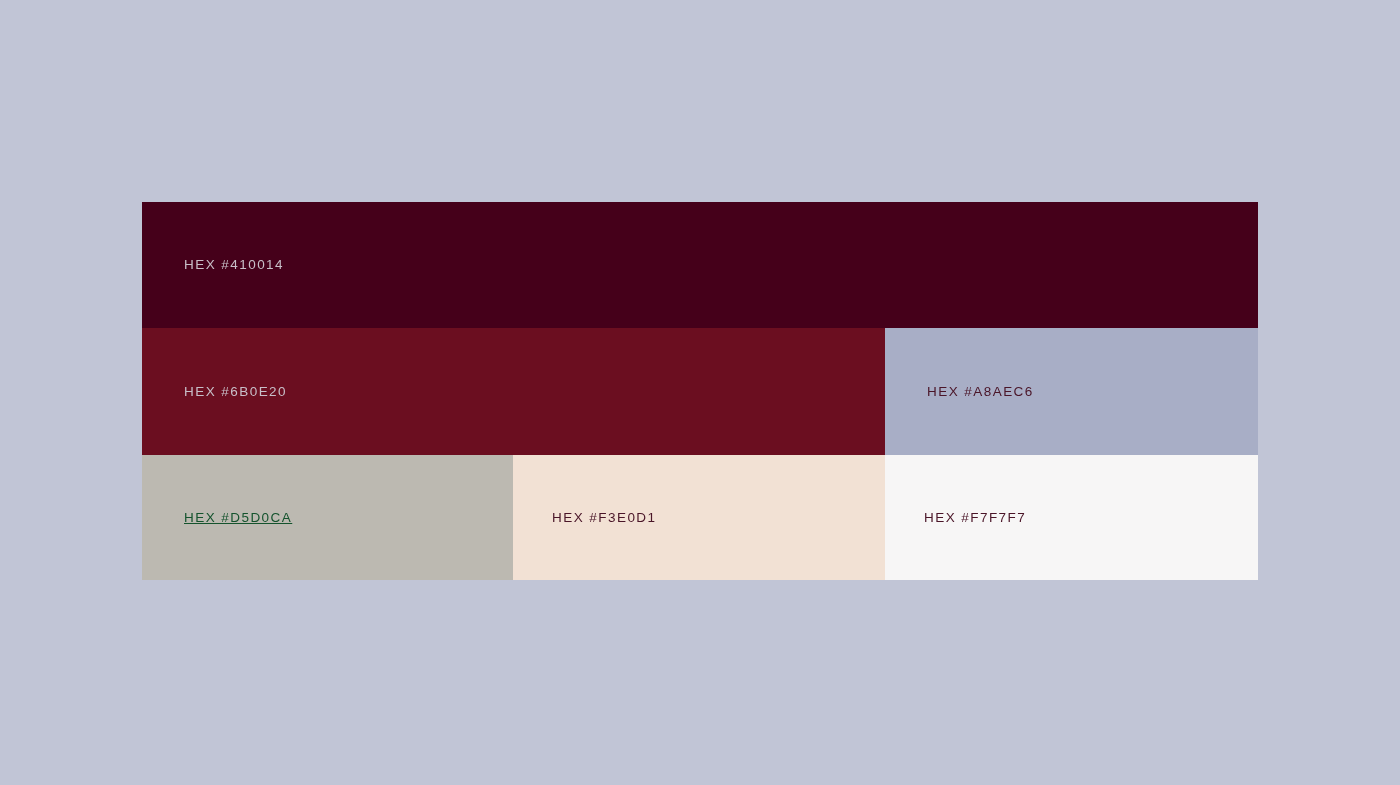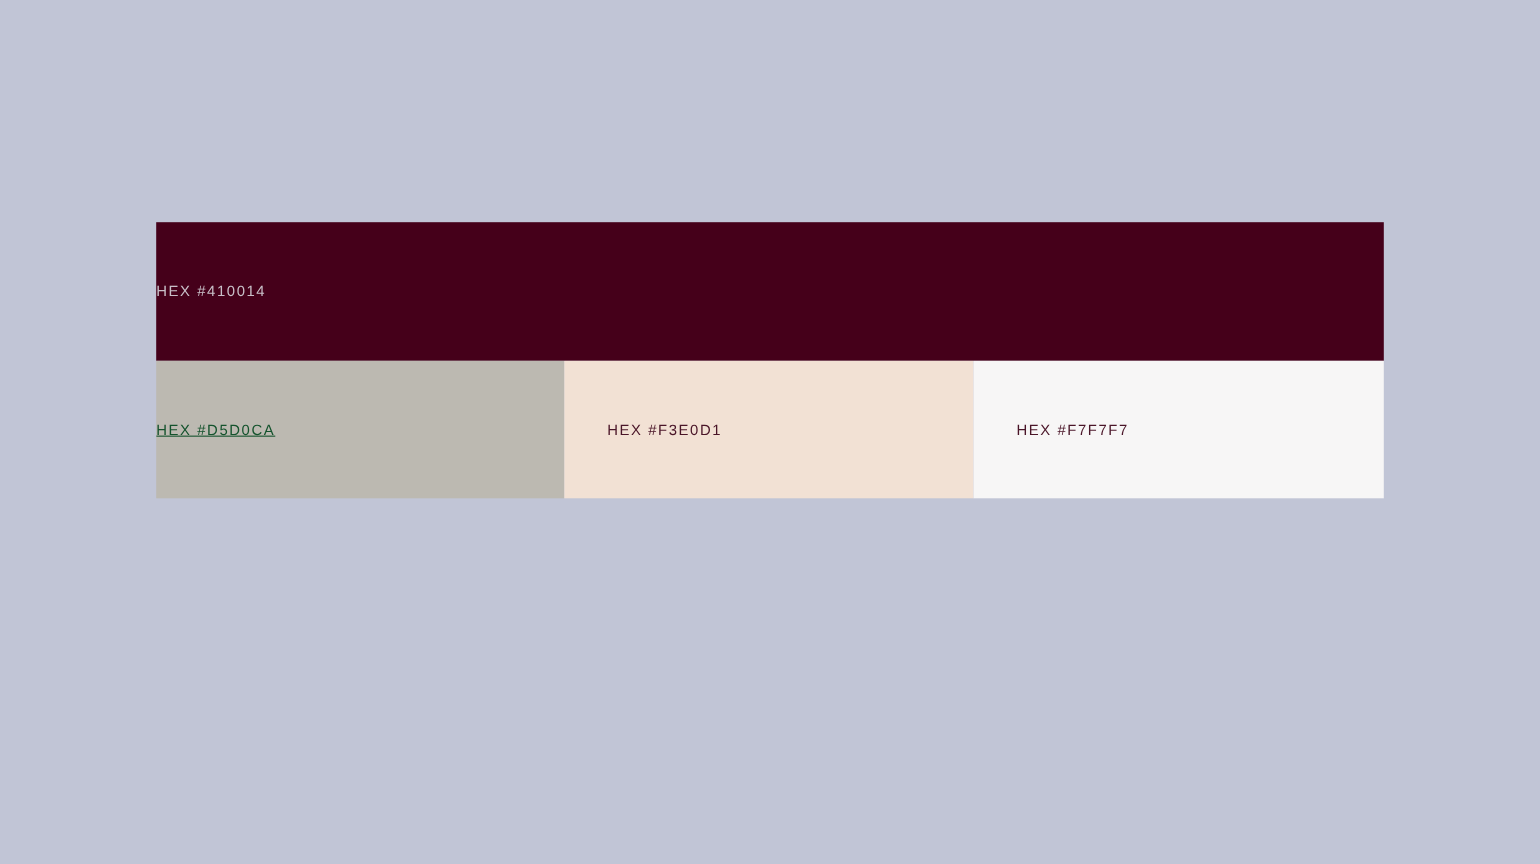--- a/index.html
+++ b/index.html
@@ -36,20 +36,21 @@
     align-items: center;
     box-sizing: border-box;
     overflow: hidden;
   }
 
   .swatch-label {
     font-size: 13.5px;
     letter-spacing: 1.45px;
     line-height: 1;
     white-space: nowrap;
+    padding-left: 42px;
     font-weight: 400;
   }
 
   .swatch.inset-wide .swatch-label {
     padding-left: 39px;
   }
 
   
   .w-full   { width: 1116px; }
   .w-743    { width: 743px; }
@@ -61,20 +62,28 @@
 <body style="background-color: rgb(193, 197, 214);">
 
 <div id="palette-board">
 
   <div class="palette-row row-1">
     <div class="swatch w-full" style="background-color: rgb(69, 0, 26); color: rgb(200, 191, 200);">
       <span class="swatch-label">HEX #410014</span>
     </div>
   </div>
 
+  <div class="palette-row row-2">
+    <div class="swatch w-743" style="background-color: rgb(107, 14, 32); color: rgb(200, 191, 200);">
+      <span class="swatch-label">HEX #6B0E20</span>
+    </div>
+    <div class="swatch w-373" style="background-color: rgb(168, 174, 198); color: rgb(74, 21, 40);">
+      <span class="swatch-label">HEX #A8AEC6</span>
+    </div>
+  </div>
 
   <div class="palette-row row-3">
     <div class="swatch w-371" style="background-color: rgb(188, 185, 177); color: #14532d; text-decoration: underline;">
       <span class="swatch-label">HEX #D5D0CA</span>
     </div>
     <div class="swatch w-372 inset-wide" style="background-color: rgb(242, 225, 212); color: rgb(74, 21, 40);">
       <span class="swatch-label">HEX #F3E0D1</span>
     </div>
     <div class="swatch w-373 inset-wide" style="background-color: rgb(247, 246, 246); color: rgb(74, 21, 40);">
       <span class="swatch-label">HEX #F7F7F7</span>

